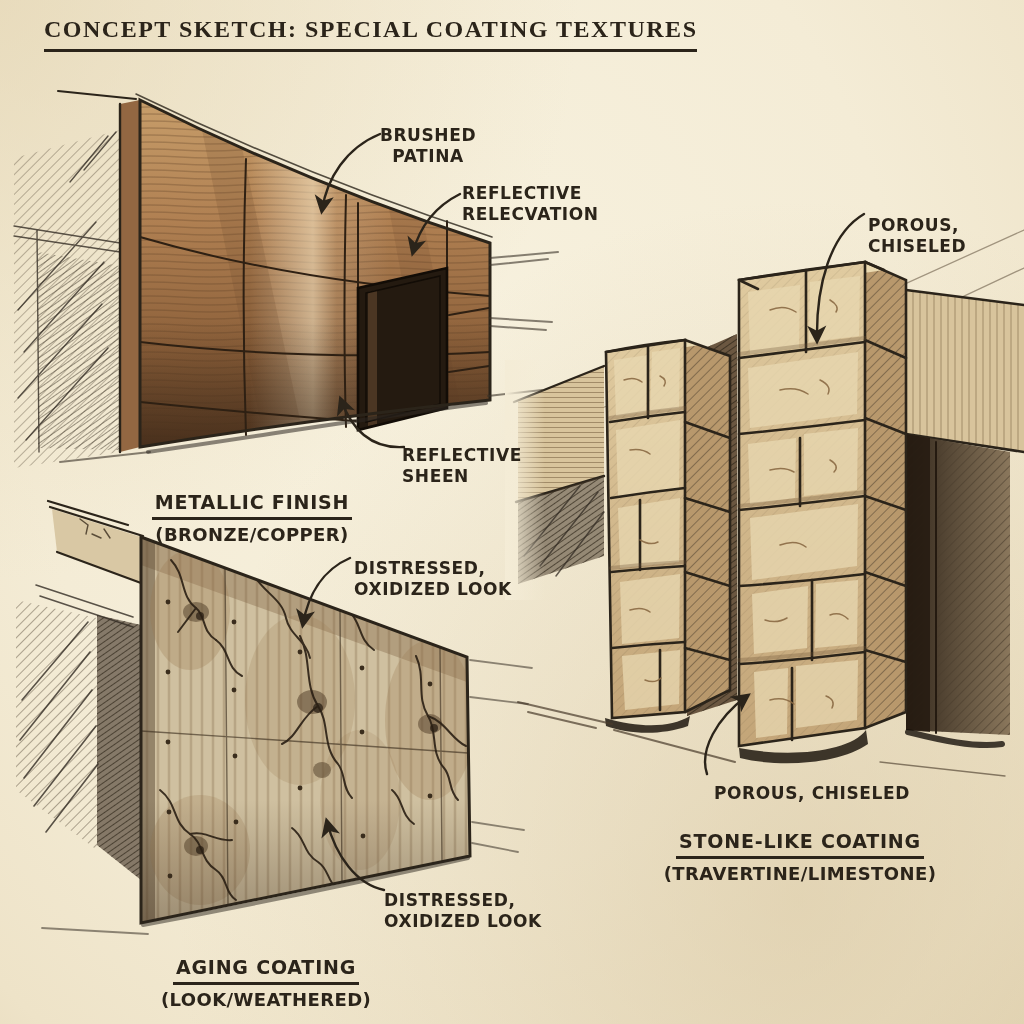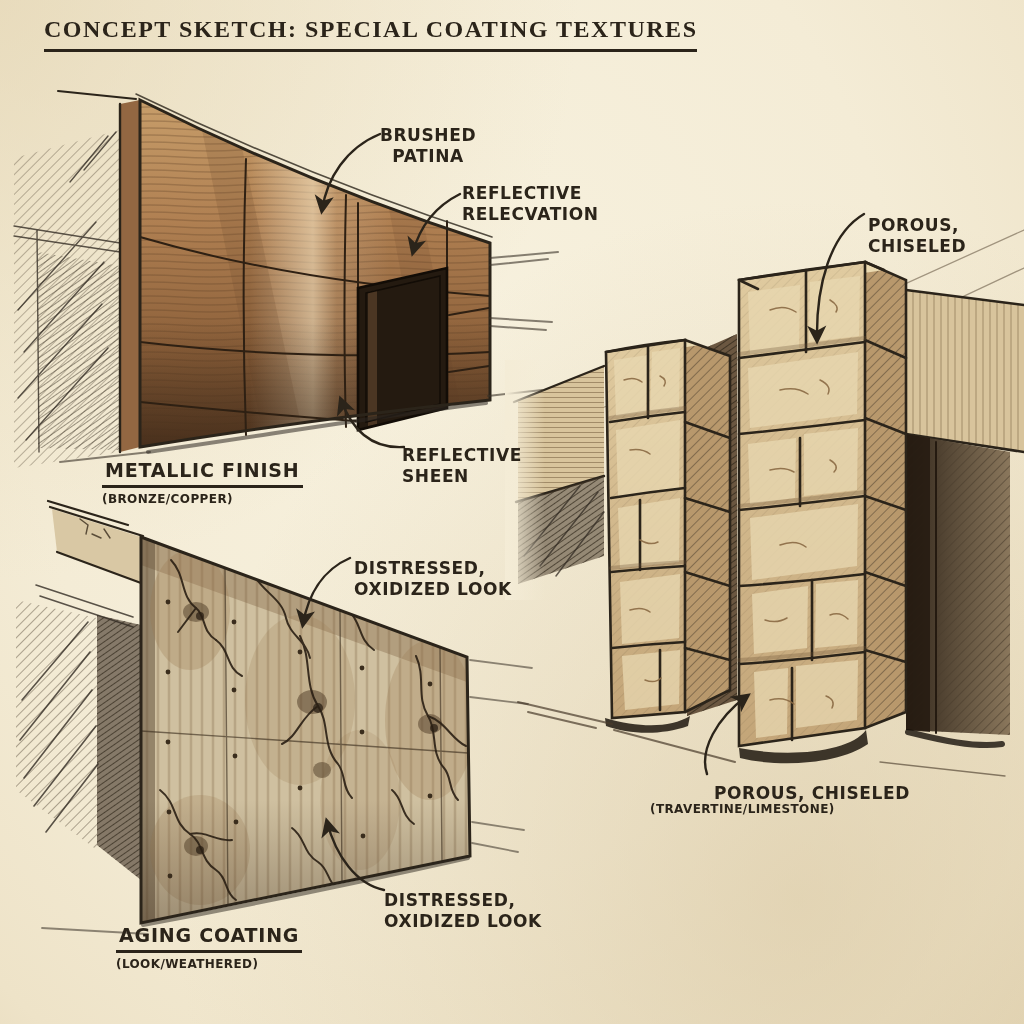--- a/index.html
+++ b/index.html
@@ -7,24 +7,24 @@
        font-family:"DejaVu Sans", sans-serif;}
   .paper{position:absolute;left:0;top:0;width:1024px;height:1024px;
     background:
       radial-gradient(ellipse at 78% 88%, rgba(214,196,158,.55) 0%, rgba(214,196,158,0) 55%),
       radial-gradient(ellipse at 0% 0%, rgba(226,211,176,.6) 0%, rgba(226,211,176,0) 40%),
       radial-gradient(ellipse at 45% 35%, #f7f1de 0%, #f4ecd6 55%, #eee3c8 88%, #e7dabc 100%);}
   svg{position:absolute;left:0;top:0;}
   .hand{position:absolute;color:#2b241a;font-weight:700;white-space:nowrap;}
   .ann{font-size:17px;line-height:21px;letter-spacing:.6px;margin-top:13px;}
   .center{text-align:center;}
-  .cap-wrap{position:absolute;width:300px;color:#2b241a;font-weight:700;}
+  .cap-wrap{position:absolute;width:300px;text-align:center;color:#2b241a;font-weight:700;margin-top:32px;}
   .cap{display:inline-block;font-size:19px;letter-spacing:.8px;
        border-bottom:3px solid #2b241a;padding:0 3px 4px;}
-  .subcap{font-size:12px;letter-spacing:.4px;margin-top:4px;white-space:nowrap;}
+  .subcap{font-size:18px;letter-spacing:.4px;margin-top:4px;white-space:nowrap;}
   .title{font-size:24px;letter-spacing:1.5px;border-bottom:3px solid #2b241a;
          padding-bottom:6px;}
 </style>
 </head>
 <body>
 
 <div class="paper"></div>
 
 <svg width="1024" height="1024" viewBox="0 0 1024 1024">
   <defs>
@@ -450,14 +450,15 @@
 <div class="hand ann" style="left:868px;top:202px;">
   <div>POROUS,</div>
   <div>CHISELED</div>
 </div>
 
 <div class="hand ann" style="left:714px;top:770px;">
   <div>POROUS, CHISELED</div>
 </div>
 
 <div class="cap-wrap" style="left:650px;top:798px;">
+  <span class="cap">STONE-LIKE COATING</span>
   <div class="subcap">(TRAVERTINE/LIMESTONE)</div>
 </div>
 
 </body></html>

